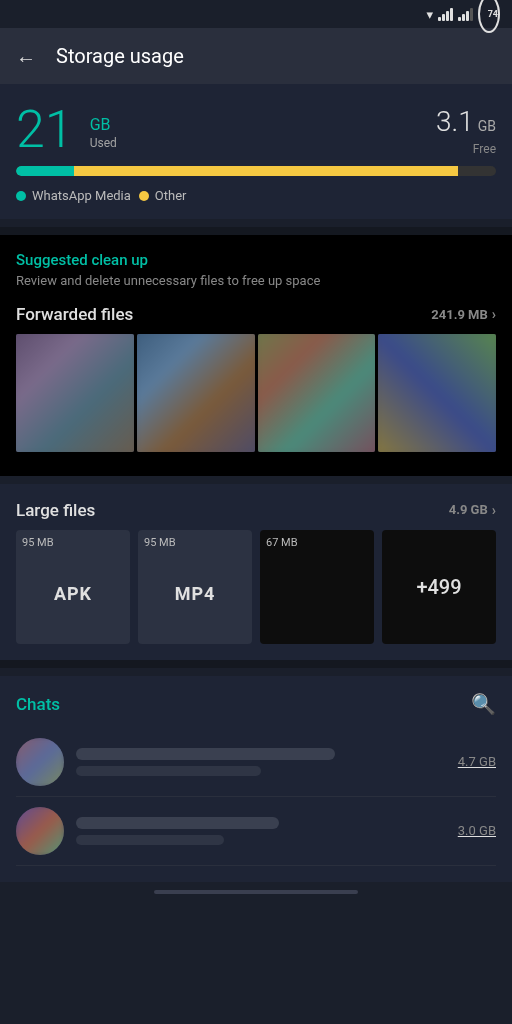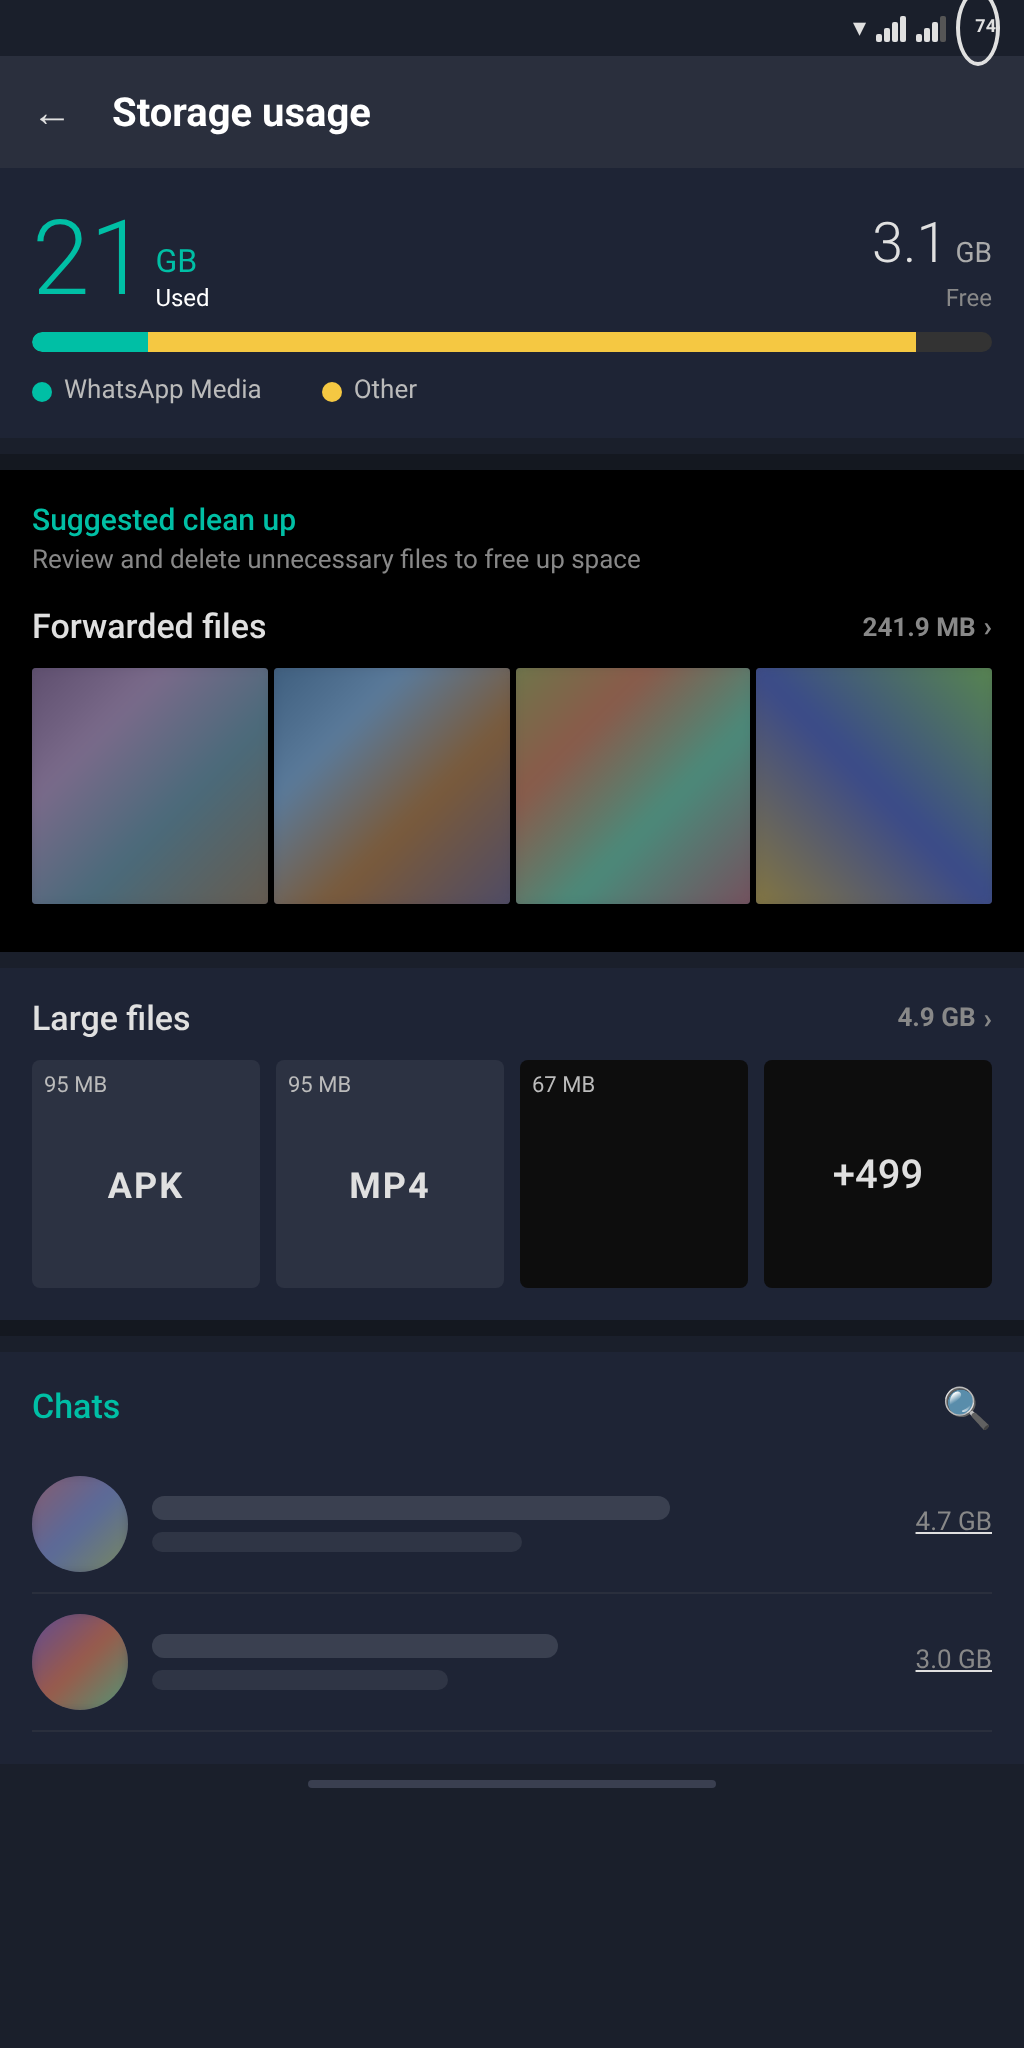--- a/index.html
+++ b/index.html
@@ -64,61 +64,61 @@
       padding: 0 16px;
       gap: 20px;
     }
     .back-arrow {
       font-size: 20px;
       color: #e0e0e0;
       cursor: pointer;
     }
     .header-title {
       font-size: 20px;
-      font-weight: 700;
+      font-weight: 400;
       color: #ffffff;
     }
 
     
     .storage-section {
       background: #1e2435;
       padding: 20px 16px 16px;
       margin-bottom: 8px;
     }
     .storage-numbers {
       display: flex;
       justify-content: space-between;
       align-items: flex-end;
       margin-bottom: 10px;
     }
     .storage-used {
       display: flex;
-      align-items: flex-end;
-      gap: 4px;
+      align-items: center;
+      gap: 16px;
     }
     .storage-num-large {
       font-size: 52px;
       font-weight: 300;
       color: #00bfa5;
       line-height: 1;
     }
     .storage-unit-block {
       display: flex;
       flex-direction: column;
       justify-content: flex-start;
       padding-top: 4px;
     }
     .storage-gb-label {
       font-size: 16px;
       color: #00bfa5;
       font-weight: 400;
     }
     .storage-sub-label {
       font-size: 12px;
-      color: #ffffff;
+      color: #a3a3a3;
       margin-top: 2px;
     }
     .storage-free {
       display: flex;
       align-items: flex-end;
       gap: 4px;
       flex-direction: column;
       align-items: flex-end;
     }
     .storage-free-num {
@@ -155,21 +155,21 @@
       border-radius: 5px 0 0 5px;
     }
     .progress-other {
       height: 100%;
       background: #f5c842;
     }
 
     
     .legend {
       display: flex;
-      gap: 30px;
+      gap: 8px;
       align-items: center;
     }
     .legend-item {
       display: flex;
       align-items: center;
       gap: 6px;
       font-size: 13px;
       color: #bbb;
     }
     .legend-dot {

